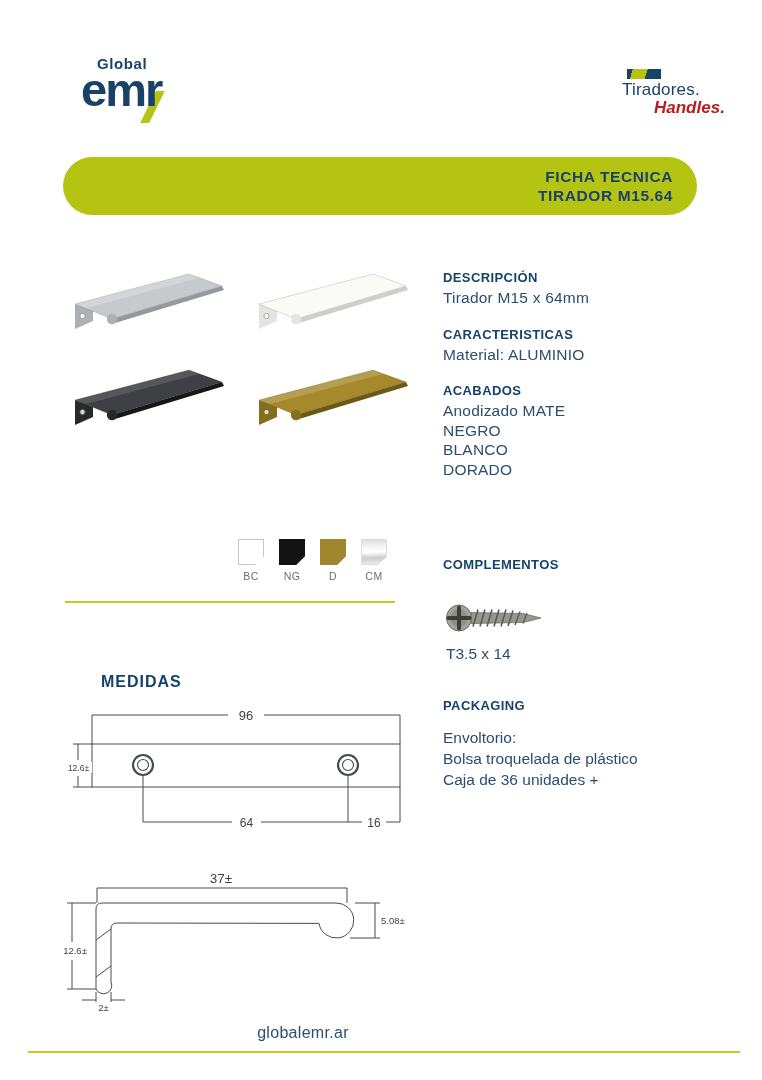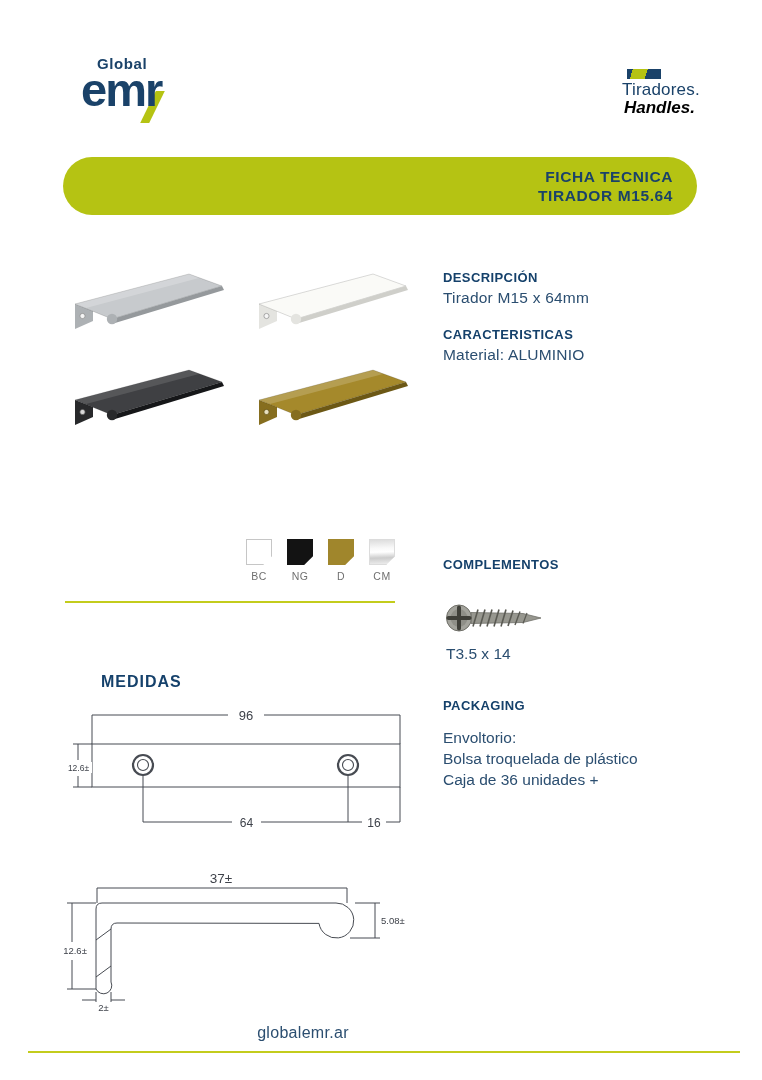--- a/index.html
+++ b/index.html
@@ -7,41 +7,41 @@
         font-family:"Liberation Sans",sans-serif;color:#2B4E70;}
   .abs{position:absolute;}
 
   
   .logo-global{left:97px;top:55px;font-size:15px;font-weight:bold;color:#1A4269;letter-spacing:.6px;}
   .logo-emr{left:81px;top:62px;font-size:47px;font-weight:bold;color:#1A4269;letter-spacing:-2px;z-index:2;}
   .logo-slash{left:148px;top:91px;width:9px;height:32px;background:#B5C313;transform:skewX(-26deg);z-index:1;}
   .flag{left:627px;top:69px;width:34px;height:10px;
         background:linear-gradient(108deg,#1A4269 0%,#1A4269 16%,#B5C313 16%,#B5C313 56%,#1A4269 56%,#1A4269 100%);}
   .tagline-1{left:622px;top:80px;font-size:17px;font-weight:normal;color:#1A4269;letter-spacing:.2px;}
-  .tagline-2{left:624px;top:98px;font-size:17px;font-weight:bold;font-style:italic;color:#000000;}
+  .tagline-2{left:654px;top:98px;font-size:17px;font-weight:bold;font-style:italic;color:#b91c1c;}
 
   
   .banner{left:63px;top:157px;width:634px;height:58px;background:#B5C313;box-sizing:border-box;
           clip-path:polygon(0 0,100% 0,100% 73%,97.6% 100%,0 100%);
           text-align:right;padding:10px 24px 0 0;color:#1A4269;font-weight:bold;
           font-size:15.5px;line-height:19px;letter-spacing:.6px;border-radius:29px;}
 
   
   .products{left:62px;top:264px;display:grid;grid-template-columns:178px 178px;grid-auto-rows:96px;column-gap:6px;}
   svg.handle{width:172px;height:86px;}
   .h-outline{stroke:rgba(0,0,0,.14);stroke-width:1;}
 
   
   .specs{left:443px;top:270px;width:275px;font-size:15.5px;letter-spacing:.2px;}
   .specs h3, .h3{margin:0 0 3px 0;font-size:13px;font-weight:bold;color:#15416B;letter-spacing:.4px;}
   .specs section{margin:0 0 19px 0;}
   .specs p,.specs .line{margin:0;line-height:19.5px;}
 
   
-  .swatches{left:246px;top:539px;display:flex;gap:15px;}
+  .swatches{left:238px;top:539px;display:flex;gap:15px;}
   .swatch-item{display:flex;flex-direction:column;align-items:center;width:26px;}
   .swatch{width:26px;height:26px;clip-path:polygon(0 0,100% 0,100% 66%,66% 100%,0 100%);}
   .swatch-bc{background:#ffffff;box-shadow:inset 0 0 0 1px #c6c6c6;}
   .swatch-ng{background:#131313;}
   .swatch-d{background:#A0862C;}
   .swatch-cm{background:linear-gradient(178deg,#d9d9d9 0%,#f8f8f8 35%,#ffffff 50%,#cccccc 72%,#f2f2f2 100%);
              box-shadow:inset 0 0 0 1px #dcdcdc;}
   .swatch-label{font-size:10.5px;color:#707070;margin-top:5px;letter-spacing:.5px;}
 
   .rule-swatches{left:65px;top:601px;width:330px;height:2px;background:#C3CC1C;}
@@ -127,20 +127,27 @@
   </div>
 
   <div class="abs specs">
     <section>
       <h3>DESCRIPCIÓN</h3>
       <p>Tirador M15 x 64mm</p>
     </section>
     <section>
       <h3>CARACTERISTICAS</h3>
       <p>Material: ALUMINIO</p>
+    </section>
+    <section>
+      <h3>ACABADOS</h3>
+      <div class="line">Anodizado MATE</div>
+      <div class="line">NEGRO</div>
+      <div class="line">BLANCO</div>
+      <div class="line">DORADO</div>
     </section>
   </div>
 
   <div class="abs swatches">
     <div class="swatch-item">
       <div class="swatch swatch-bc"></div>
       <div class="swatch-label">BC</div>
     </div>
     <div class="swatch-item">
       <div class="swatch swatch-ng"></div>

